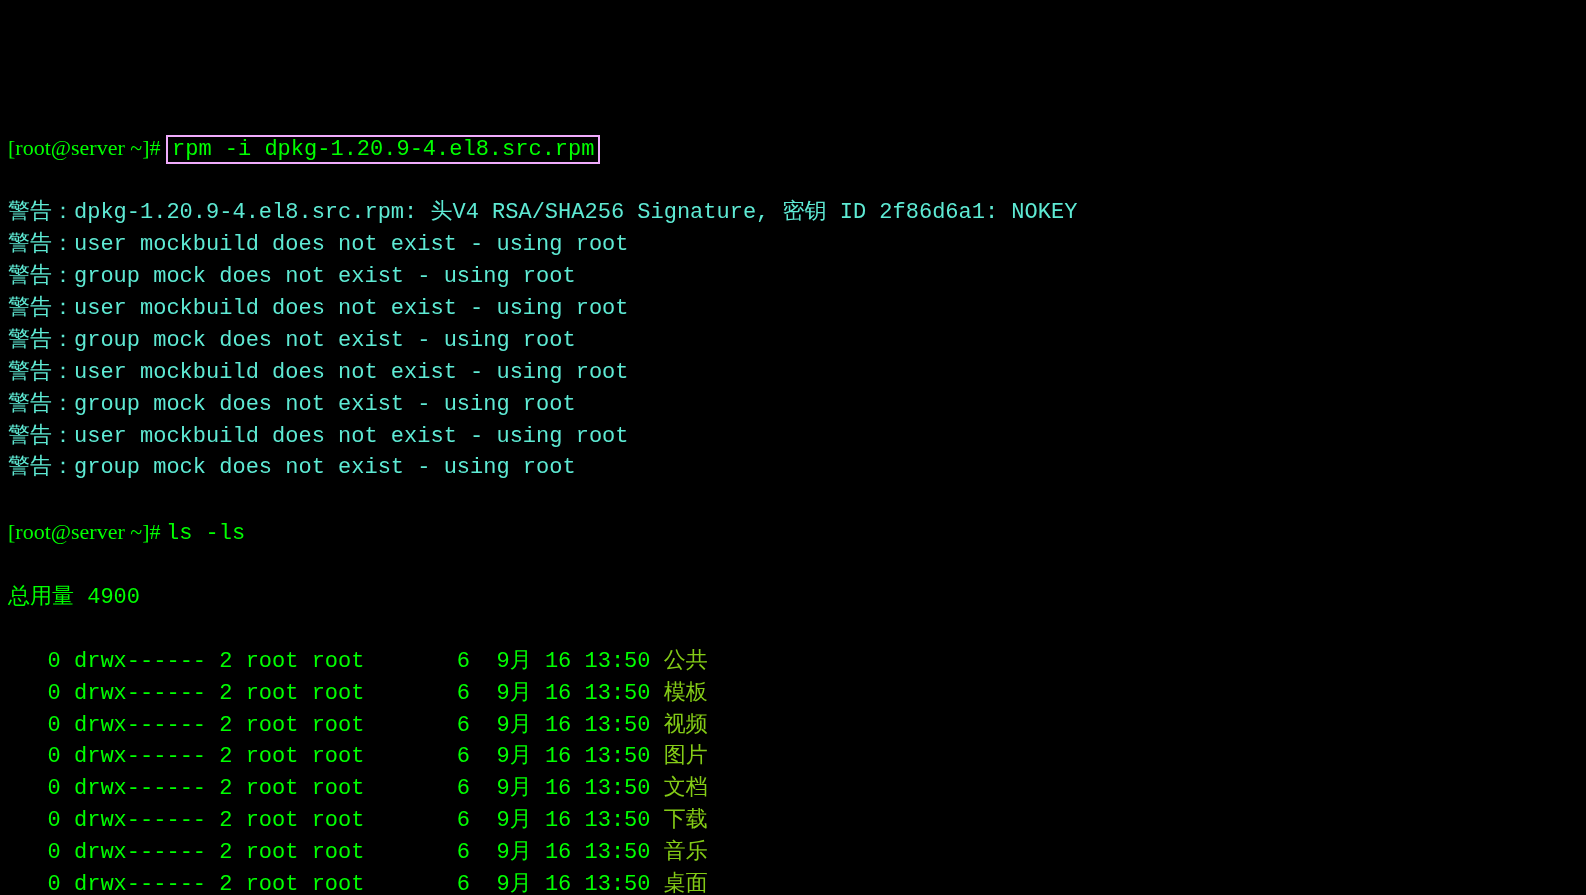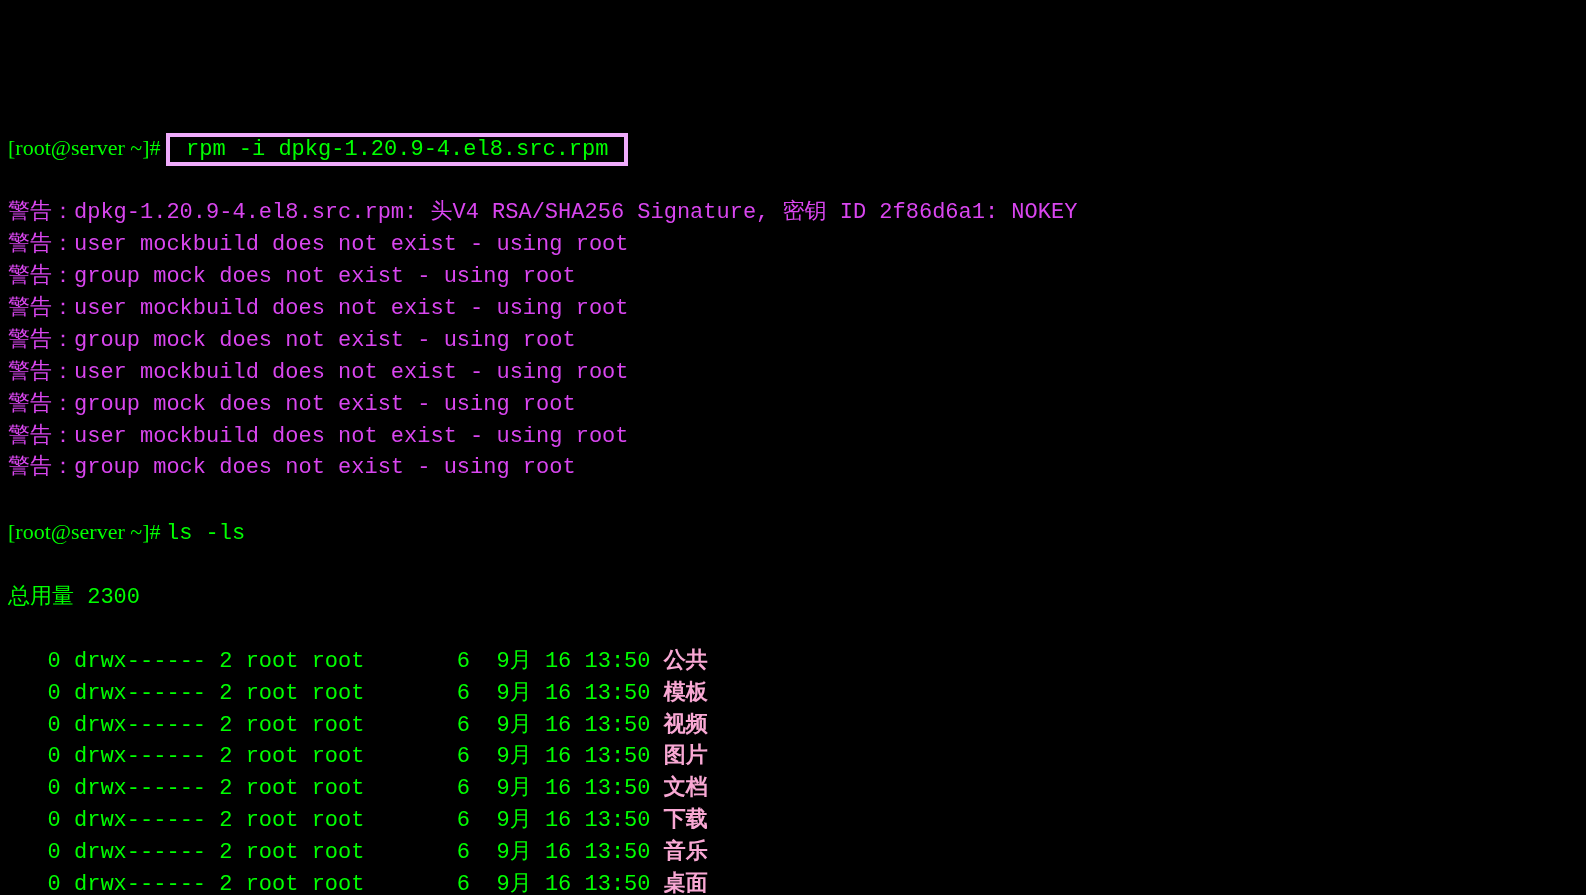--- a/index.html
+++ b/index.html
@@ -8,34 +8,34 @@
     background: #000000;
     font-family: "Consolas", "Courier New", monospace;
     font-size: 22px;
     line-height: 1.45;
     color: #00ff00;
     white-space: pre;
     overflow: hidden;
   }
   .prompt { color: #00ff00; font-family: Liberation Serif, serif; }
   .cmd-highlight {
-    border: 4px solid #f0abfc;
-    padding: 0 16px;
+    border: 2px solid #f0abfc;
+    padding: 0 4px;
     color: #00ff00;
   }
-  .warn-prefix { color: #d946ef; }
-  .dirname { color: #f9a8d4; font-weight: bold; }
+  .warn-prefix { color: #5eead4; }
+  .dirname { color: #84cc16; font-weight: normal; }
   .row { display: block; }
 </style>
 </head>
 <body>
 
 
 
 <span class="row"><span class="prompt">[root@server ~]# </span><span class="cmd-highlight">rpm -i dpkg-1.20.9-4.el8.src.rpm</span></span>
 <div id="warns"><span class="row warn-prefix">警告：dpkg-1.20.9-4.el8.src.rpm: 头V4 RSA/SHA256 Signature, 密钥 ID 2f86d6a1: NOKEY</span><span class="row warn-prefix">警告：user mockbuild does not exist - using root</span><span class="row warn-prefix">警告：group mock does not exist - using root</span><span class="row warn-prefix">警告：user mockbuild does not exist - using root</span><span class="row warn-prefix">警告：group mock does not exist - using root</span><span class="row warn-prefix">警告：user mockbuild does not exist - using root</span><span class="row warn-prefix">警告：group mock does not exist - using root</span><span class="row warn-prefix">警告：user mockbuild does not exist - using root</span><span class="row warn-prefix">警告：group mock does not exist - using root</span></div>
 <span class="row"><span class="prompt">[root@server ~]# </span><span>ls -ls</span></span>
-<span class="row">总用量 2300</span>
+<span class="row">总用量 4900</span>
 <div id="listing"><span class="row"><span>   0 drwx------ 2 root root       6  9月 16 13:50 </span><span class="dirname">公共</span></span><span class="row"><span>   0 drwx------ 2 root root       6  9月 16 13:50 </span><span class="dirname">模板</span></span><span class="row"><span>   0 drwx------ 2 root root       6  9月 16 13:50 </span><span class="dirname">视频</span></span><span class="row"><span>   0 drwx------ 2 root root       6  9月 16 13:50 </span><span class="dirname">图片</span></span><span class="row"><span>   0 drwx------ 2 root root       6  9月 16 13:50 </span><span class="dirname">文档</span></span><span class="row"><span>   0 drwx------ 2 root root       6  9月 16 13:50 </span><span class="dirname">下载</span></span><span class="row"><span>   0 drwx------ 2 root root       6  9月 16 13:50 </span><span class="dirname">音乐</span></span><span class="row"><span>   0 drwx------ 2 root root       6  9月 16 13:50 </span><span class="dirname">桌面</span></span></div>
 
 
 
 
 
 </body></html>

